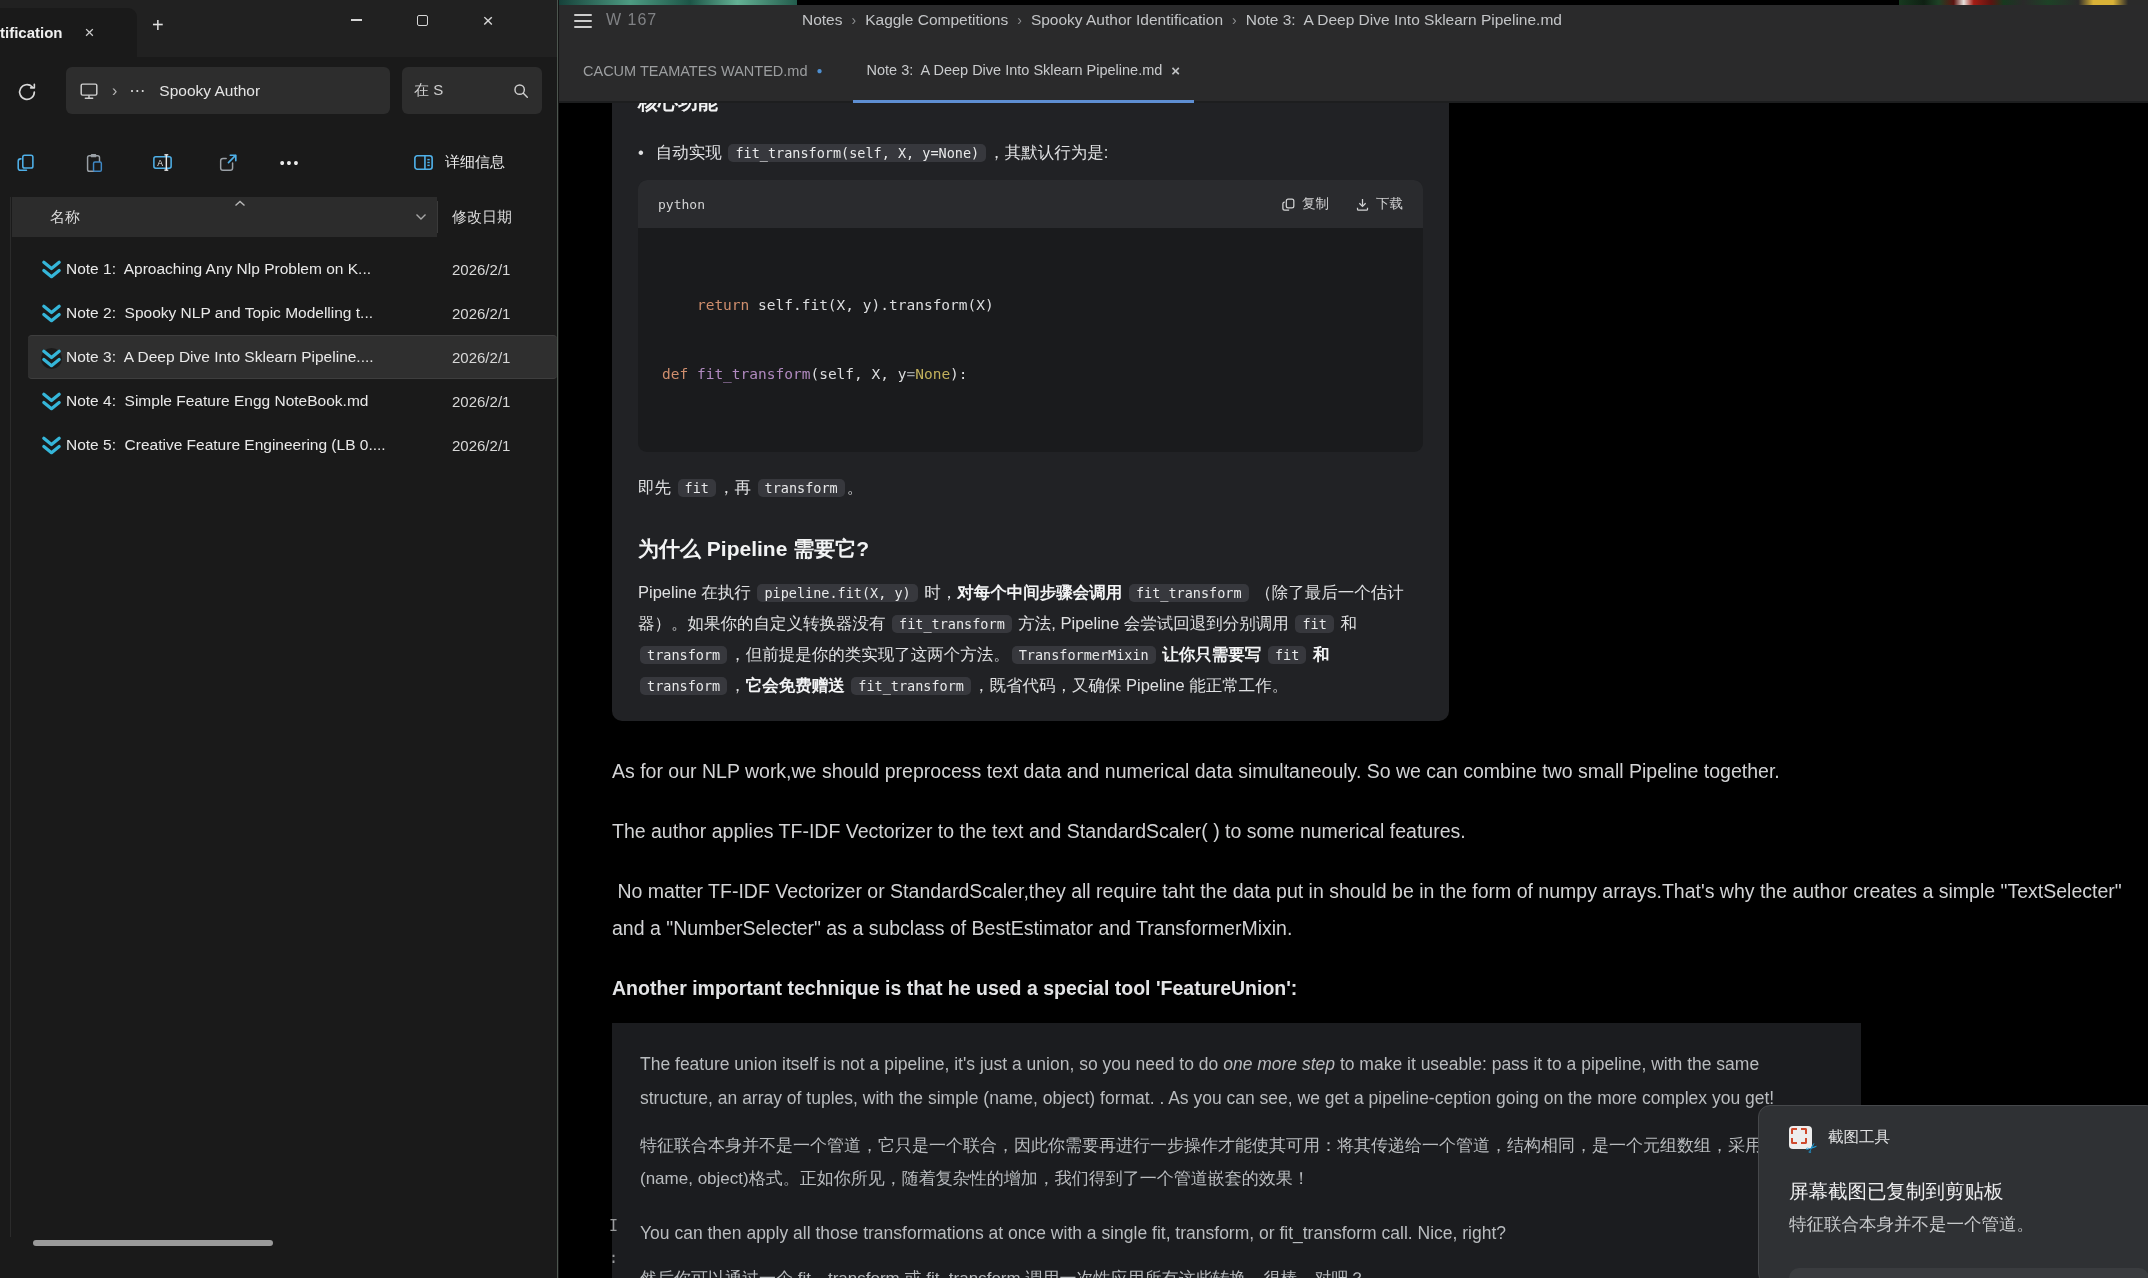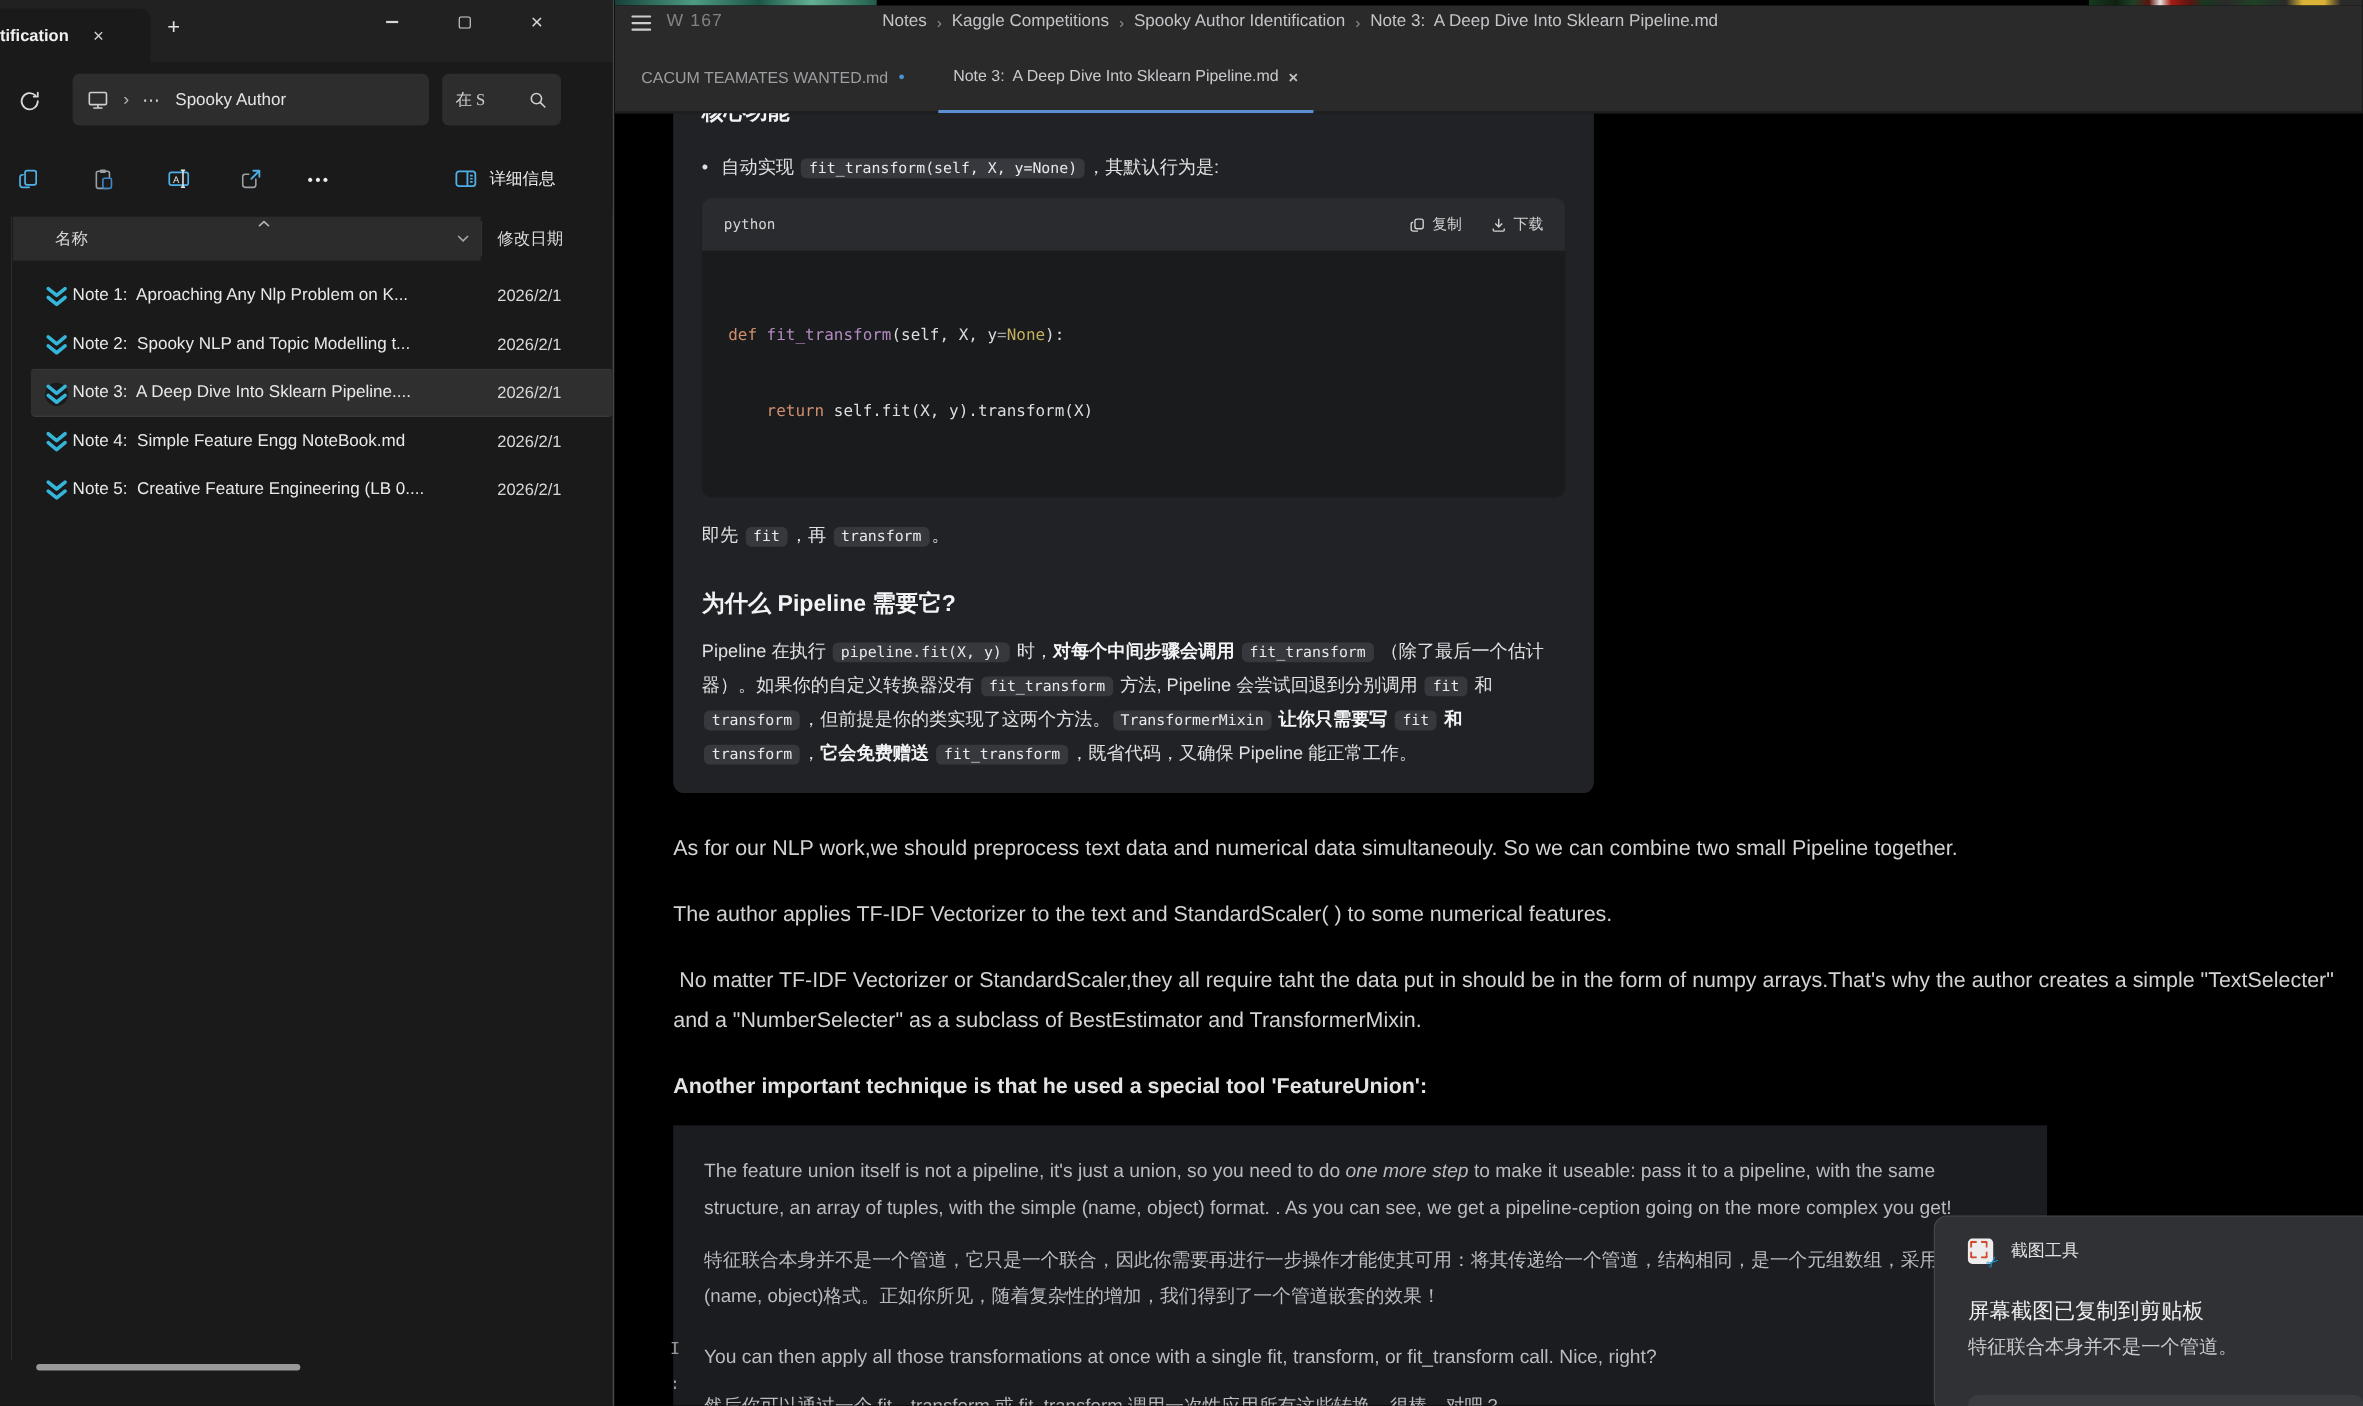--- a/index.html
+++ b/index.html
@@ -21,21 +21,21 @@
   .wc-x { color:#d6d6d6; font-size:19px; line-height:1; }
 
   .ex-toolbar { position:absolute; left:0; top:57px; width:100%; height:73px; background:#1a1a1a; }
   .ex-refresh { position:absolute; left:16px; top:24px; }
   .pill { position:absolute; top:10px; height:47px; background:#2d2d2d; border-radius:6px;
     display:flex; align-items:center; overflow:hidden; }
   .addr { left:66px; width:324px; padding:0 12px; gap:12px; }
   .addr-txt { color:#e4e4e4; font-size:15.5px; white-space:pre; }
   .addr-sep { color:#b5b5b5; font-size:16px; }
   .addr-ell { color:#d5d5d5; font-size:16px; letter-spacing:2px; }
-  .srch { left:402px; width:108px; padding:0 12px; justify-content:space-between;font-family:Liberation Serif, serif; }
+  .srch { left:402px; width:140px; padding:0 12px; justify-content:space-between; }
   .srch-txt { color:#cfcfcf; font-size:15px; white-space:pre; }
 
   .ex-cmdbar { position:absolute; left:0; top:130px; width:100%; height:65px; background:#1a1a1a;
     display:flex; align-items:center; }
   .cmd { width:28px; height:28px; display:flex; align-items:center; justify-content:center; }
   .cmd-more { color:#eaeaea; font-size:14px; letter-spacing:2px; }
   .ex-details { position:absolute; right:52px; display:flex; align-items:center; gap:10px; }
   .ex-details-label { color:#eaeaea; font-size:15px; }
 
   .ex-header { position:absolute; left:12px; top:197px; width:560px; height:40px; }
@@ -360,22 +360,22 @@
               <svg width="15" height="15" viewBox="0 0 24 24">
                 <line x1="12" y1="3" x2="12" y2="14" stroke="#d2d3d4" stroke-width="2"></line>
                 <polyline points="7 10 12 15 17 10" fill="none" stroke="#d2d3d4" stroke-width="2"></polyline>
                 <path d="M4 17 v2.5 a1.5 1.5 0 0 0 1.5 1.5 h13 a1.5 1.5 0 0 0 1.5-1.5 V17" fill="none" stroke="#d2d3d4" stroke-width="2"></path>
               </svg>
               <span>下载</span>
             </span>
           </div>
         </div>
         <div class="codebox-bd">
+          <div><span class="tk-kw">    return </span><span class="tk-pl">self.fit(X, y).transform(X)</span></div>
           <div><span class="tk-kw">def </span><span class="tk-fn">fit_transform</span><span class="tk-pl">(self, X, y</span><span class="tk-op">=</span><span class="tk-const">None</span><span class="tk-pl">):</span></div>
-          <div><span class="tk-kw">    return </span><span class="tk-pl">self.fit(X, y).transform(X)</span></div>
         </div>
       </div>
       <div class="ai-line"><span>即先 </span><span class="chip">fit</span><span>，再 </span><span class="chip">transform</span><span>。</span></div>
       <div class="ai-h3">为什么 Pipeline 需要它?</div>
       <div class="ai-para"><span>Pipeline 在执行 </span><span class="chip">pipeline.fit(X, y)</span><span> 时，</span><span class="bseg">对每个中间步骤会调用</span><span> </span><span class="chip">fit_transform</span><span> （除了最后一个估计器）。如果你的自定义转换器没有 </span><span class="chip">fit_transform</span><span> 方法, Pipeline 会尝试回退到分别调用 </span><span class="chip">fit</span><span> 和 </span><span class="chip">transform</span><span>，但前提是你的类实现了这两个方法。</span><span class="chip">TransformerMixin</span><span> </span><span class="bseg">让你只需要写</span><span> </span><span class="chip">fit</span><span> </span><span class="bseg">和</span><span> </span><span class="chip">transform</span><span>，</span><span class="bseg">它会免费赠送</span><span> </span><span class="chip">fit_transform</span><span>，既省代码，又确保 Pipeline 能正常工作。</span></div>
     </div>
 
     <div class="md-p first">As for our NLP work,we should preprocess text data and numerical data simultaneouly. So we can combine two small Pipeline together.</div>
     <div class="md-p">The author applies TF-IDF Vectorizer to the text and StandardScaler( ) to some numerical features.</div>
     <div class="md-p"> No matter TF-IDF Vectorizer or StandardScaler,they all require taht the data put in should be in the form of numpy arrays.That's why the author creates a simple "TextSelecter" and a "NumberSelecter" as a subclass of BestEstimator and TransformerMixin.</div>

